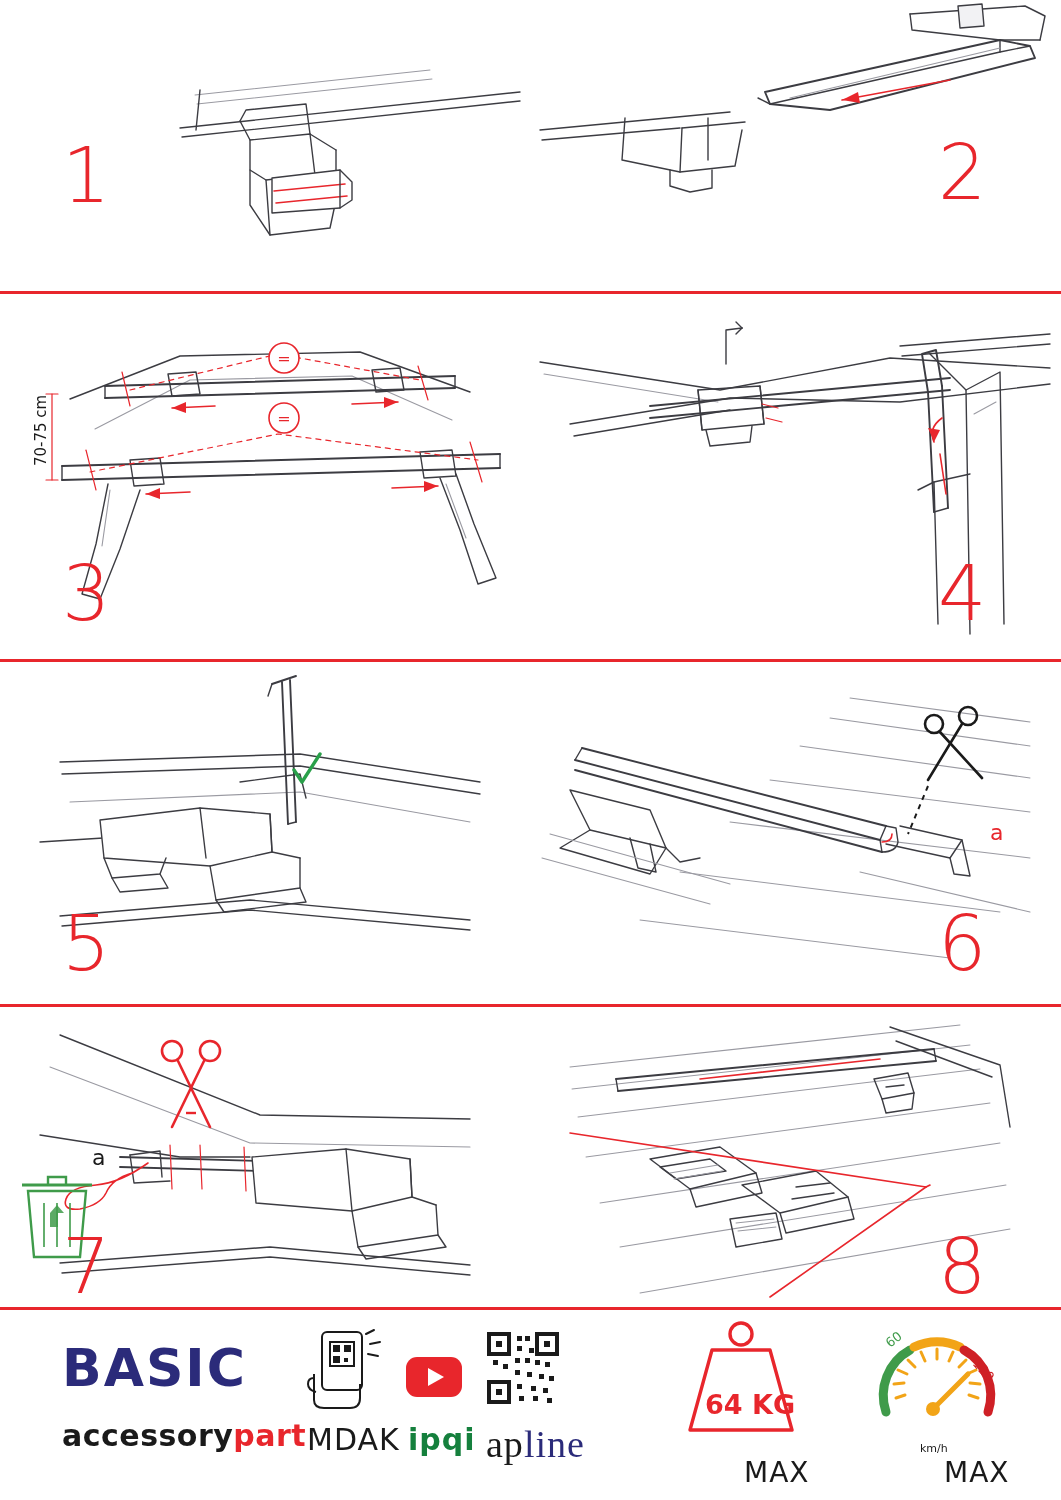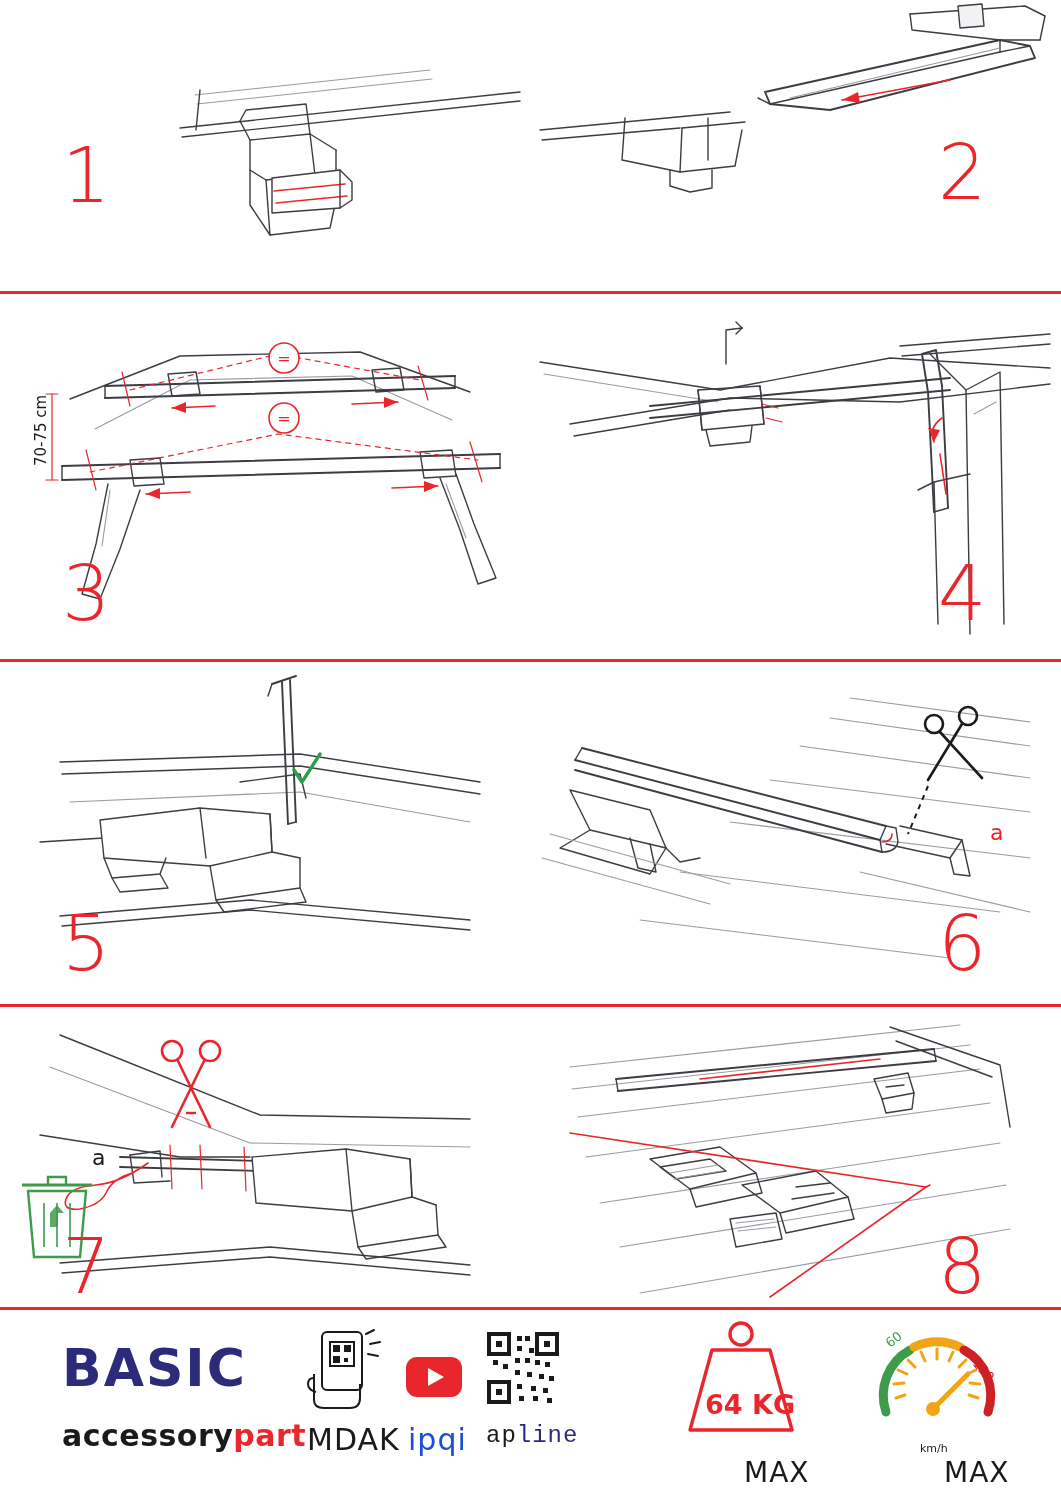--- a/index.html
+++ b/index.html
@@ -21,22 +21,22 @@
   .wfill{fill:#ffffff;}
   .gfill{fill:#f2f2f4;}
   .dash{stroke-dasharray:5 5;}
 
   
   .footer{position:absolute;left:0;top:1310px;width:1061px;height:190px;}
   .brandBasic{position:absolute;left:62px;top:28px;font-family:"DejaVu Sans",sans-serif;font-weight:bold;font-size:52px;letter-spacing:2px;color:#2b2b7a;}
   .brandAccessory{position:absolute;left:62px;top:108px;font-family:"DejaVu Sans",sans-serif;font-weight:bold;font-size:30px;color:#1a1a1a;letter-spacing:0.5px;}
   .brandAccessory i{font-style:normal;color:#e8262c;}
   .lblMdak{position:absolute;left:285px;top:112px;font-family:"DejaVu Sans",sans-serif;font-size:30px;color:#1a1a1a;letter-spacing:1px;margin-left:22px;}
-  .lblIpqi{position:absolute;left:408px;top:112px;font-family:"DejaVu Sans",sans-serif;font-size:30px;color:#1d4ed8;letter-spacing:1px;}
-  .lblApline{position:absolute;left:486px;top:112px;font-family:Liberation Mono, monospace;font-size:24px;color:#1a1a1a;letter-spacing:1px;}
+  .lblIpqi{position:absolute;left:408px;top:112px;font-family:"DejaVu Sans",sans-serif;font-size:30px;color:#15803d;letter-spacing:1px;font-weight:bold;}
+  .lblApline{position:absolute;left:486px;top:112px;font-family:Liberation Serif, serif;font-size:38px;color:#1a1a1a;letter-spacing:1px;}
   .lblApline i{font-style:normal;color:#2b2b7a;}
   .maxlbl{position:absolute;font-family:"DejaVu Sans",sans-serif;font-size:28px;color:#1a1a1a;letter-spacing:1px;margin-left:32px;}
   .kgtxt{position:absolute;font-family:"DejaVu Sans",sans-serif;font-weight:bold;font-size:27px;color:#e8262c;}
   .kmh{position:absolute;font-family:"DejaVu Sans",sans-serif;font-size:11px;color:#1a1a1a;}
 </style>
 </head>
 <body>
 
 <div class="sheet">
 

